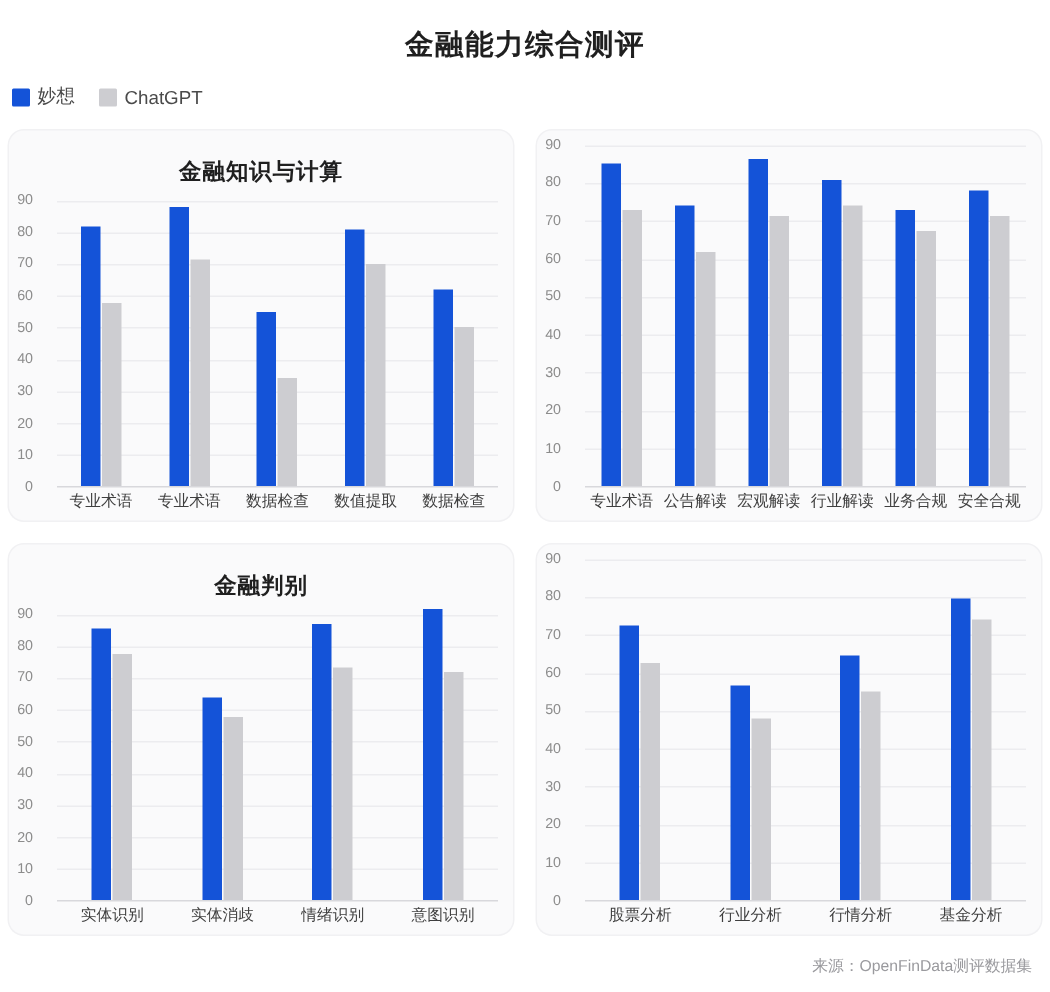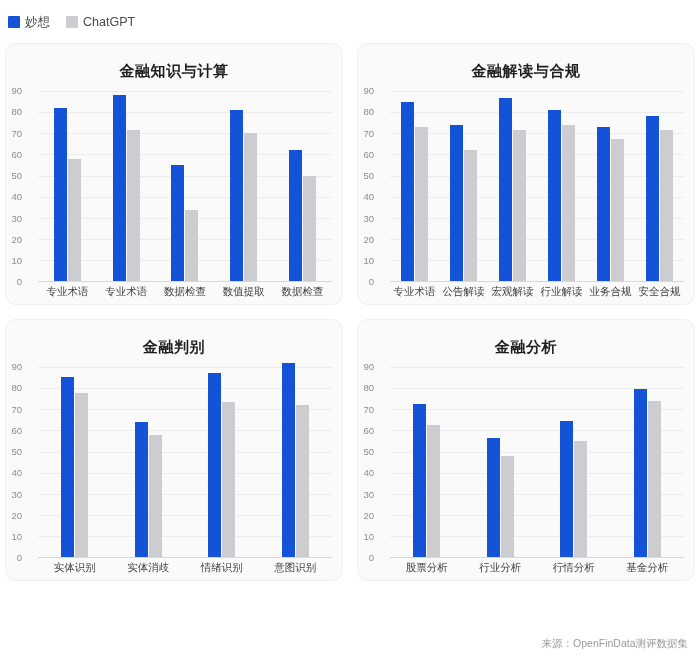--- a/index.html
+++ b/index.html
@@ -149,20 +149,21 @@
     bottom: 10px;
     font-size: 10.5px;
     color: #9a9a9e;
   }
 </style>
 </head>
 <body>
 
 <div class="page">
 
+  <div class="main-title">金融能力综合测评</div>
 
   <div class="legend">
     <div class="legend-item">
       <span class="legend-swatch" style="background: rgb(20, 83, 216);"></span>
       <span>妙想</span>
     </div>
     <div class="legend-item">
       <span class="legend-swatch" style="background: rgb(205, 205, 209);"></span>
       <span>ChatGPT</span>
     </div>
@@ -221,21 +222,20 @@
       <div class="x-labels">
           <div class="x-label">专业术语</div>
           <div class="x-label">专业术语</div>
           <div class="x-label">数据检查</div>
           <div class="x-label">数值提取</div>
           <div class="x-label">数据检查</div>
         </div>
     </div>
 
     <div class="card">
-      <div class="card-title">金融解读与合规</div>
       <div class="plot">
         <div class="y-axis">
             <div class="y-tick" style="top: 0%;">90</div>
             <div class="y-tick" style="top: 11.1111%;">80</div>
             <div class="y-tick" style="top: 22.2222%;">70</div>
             <div class="y-tick" style="top: 33.3333%;">60</div>
             <div class="y-tick" style="top: 44.4444%;">50</div>
             <div class="y-tick" style="top: 55.5556%;">40</div>
             <div class="y-tick" style="top: 66.6667%;">30</div>
             <div class="y-tick" style="top: 77.7778%;">20</div>
@@ -337,21 +337,20 @@
       </div>
       <div class="x-labels">
           <div class="x-label">实体识别</div>
           <div class="x-label">实体消歧</div>
           <div class="x-label">情绪识别</div>
           <div class="x-label">意图识别</div>
         </div>
     </div>
 
     <div class="card">
-      <div class="card-title">金融分析</div>
       <div class="plot">
         <div class="y-axis">
             <div class="y-tick" style="top: 0%;">90</div>
             <div class="y-tick" style="top: 11.1111%;">80</div>
             <div class="y-tick" style="top: 22.2222%;">70</div>
             <div class="y-tick" style="top: 33.3333%;">60</div>
             <div class="y-tick" style="top: 44.4444%;">50</div>
             <div class="y-tick" style="top: 55.5556%;">40</div>
             <div class="y-tick" style="top: 66.6667%;">30</div>
             <div class="y-tick" style="top: 77.7778%;">20</div>

